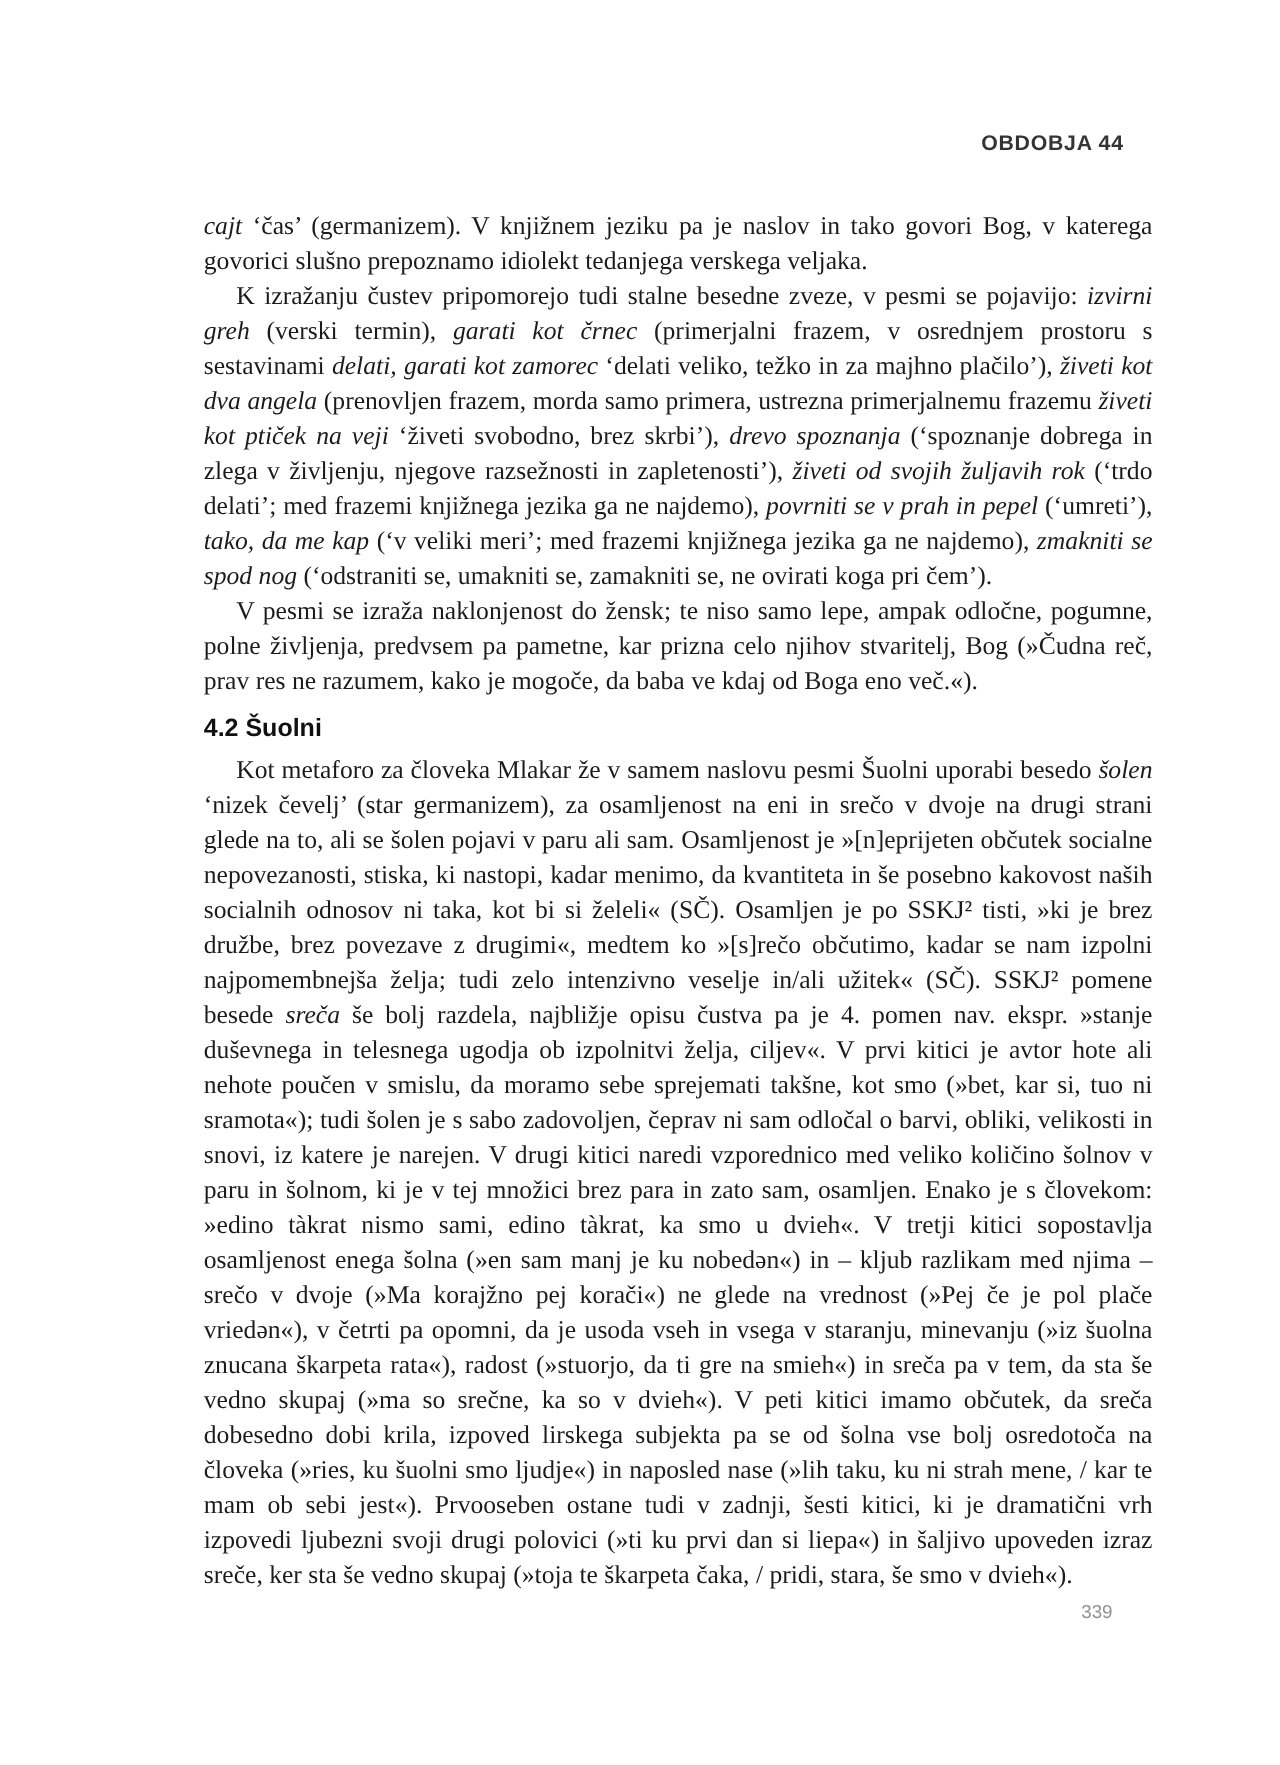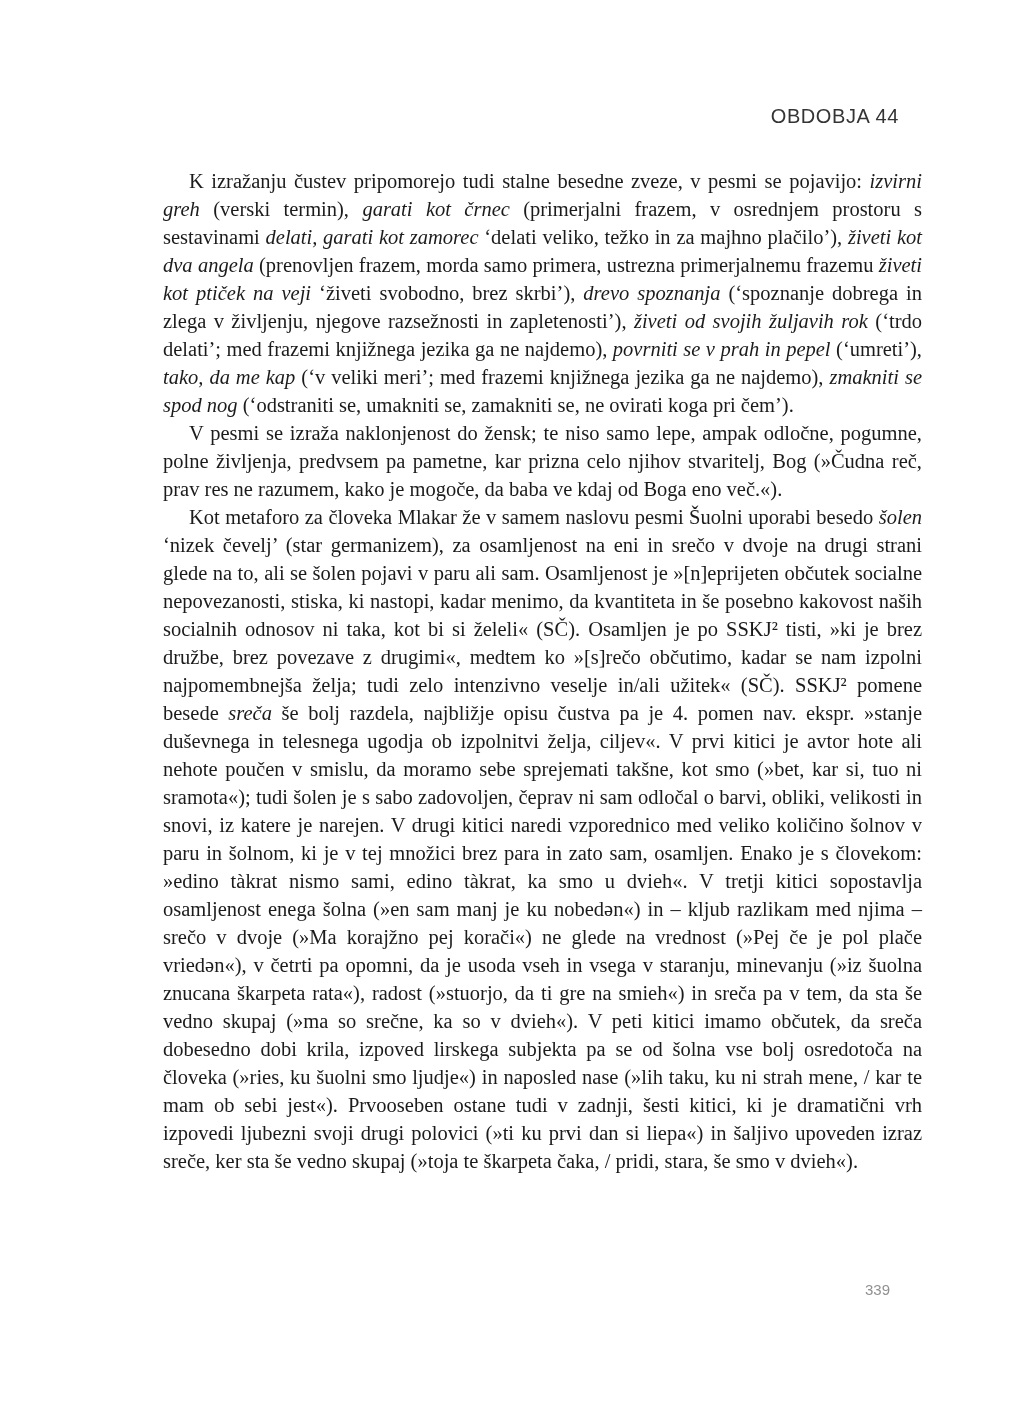--- a/index.html
+++ b/index.html
@@ -14,24 +14,25 @@
     background: #ffffff;
     overflow: hidden;
     font-family: "Liberation Serif", serif;
     color: #1b1b1b;
   }
   .running-header {
     position: absolute;
     top: 105px;
     right: 125px;
     font-family: "Liberation Sans", sans-serif;
-    font-size: 20px;
+    font-size: 17px;
     letter-spacing: 0.6px;
     color: #343434;
     white-space: nowrap;
+    font-weight: bold;
   }
   .article {
     position: absolute;
     left: 163px;
     top: 167px;
     width: 759px;
   }
   .para {
     margin: 0;
     font-size: 20.5px;
@@ -62,22 +63,24 @@
   }
 </style>
 </head>
 <body>
 
 <div class="page">
   <div class="running-header">OBDOBJA 44</div>
 
   <div class="article">
     <div id="block-top">
+        <p class="para"><span class="run it">cajt</span><span class="run"> ʻčas’ (germanizem). V knjižnem jeziku pa je naslov in tako govori Bog, v katerega govorici slušno prepoznamo idiolekt tedanjega verskega veljaka.</span></p>
         <p class="para indent"><span class="run">K izražanju čustev pripomorejo tudi stalne besedne zveze, v pesmi se pojavijo: </span><span class="run it">izvirni greh</span><span class="run"> (verski termin), </span><span class="run it">garati kot črnec</span><span class="run"> (primerjalni frazem, v osrednjem prostoru s sestavinami </span><span class="run it">delati, garati kot zamorec</span><span class="run"> ʻdelati veliko, težko in za majhno plačilo’), </span><span class="run it">živeti kot dva angela</span><span class="run"> (prenovljen frazem, morda samo primera, ustrezna primerjalnemu frazemu </span><span class="run it">živeti kot ptiček na veji</span><span class="run"> ʻživeti svobodno, brez skrbi’), </span><span class="run it">drevo spoznanja</span><span class="run"> (ʻspoznanje dobrega in zlega v življenju, njegove razsežnosti in zapletenosti’), </span><span class="run it">živeti od svojih žuljavih rok</span><span class="run"> (ʻtrdo delati’; med frazemi knjižnega jezika ga ne najdemo), </span><span class="run it">povrniti se v prah in pepel</span><span class="run"> (ʻumreti’), </span><span class="run it">tako, da me kap</span><span class="run"> (ʻv veliki meri’; med frazemi knjižnega jezika ga ne najdemo), </span><span class="run it">zmakniti se spod nog</span><span class="run"> (ʻodstraniti se, umakniti se, zamakniti se, ne ovirati koga pri čem’).</span></p>
         <p class="para indent"><span class="run">V pesmi se izraža naklonjenost do žensk; te niso samo lepe, ampak odločne, pogumne, polne življenja, predvsem pa pametne, kar prizna celo njihov stvaritelj, Bog (»Čudna reč, prav res ne razumem, kako je mogoče, da baba ve kdaj od Boga eno več.«).</span></p>
       </div>
+    <h2 class="section-heading">4.2 Šuolni</h2>
     <div id="block-section">
         <p class="para indent"><span class="run">Kot metaforo za človeka Mlakar že v samem naslovu pesmi Šuolni uporabi besedo </span><span class="run it">šolen</span><span class="run"> ʻnizek čevelj’ (star germanizem), za osamljenost na eni in srečo v dvoje na drugi strani glede na to, ali se šolen pojavi v paru ali sam. Osamljenost je »[n]eprijeten občutek socialne nepovezanosti, stiska, ki nastopi, kadar menimo, da kvantiteta in še posebno kakovost naših socialnih odnosov ni taka, kot bi si želeli« (SČ). Osamljen je po SSKJ² tisti, »ki je brez družbe, brez povezave z drugimi«, medtem ko »[s]rečo občutimo, kadar se nam izpolni najpomembnejša želja; tudi zelo intenzivno veselje in/ali užitek« (SČ). SSKJ² pomene besede </span><span class="run it">sreča</span><span class="run"> še bolj razdela, najbližje opisu čustva pa je 4. pomen nav. ekspr. »stanje duševnega in telesnega ugodja ob izpolnitvi želja, ciljev«. V prvi kitici je avtor hote ali nehote poučen v smislu, da moramo sebe sprejemati takšne, kot smo (»bet, kar si, tuo ni sramota«); tudi šolen je s sabo zadovoljen, čeprav ni sam odločal o barvi, obliki, velikosti in snovi, iz katere je narejen. V drugi kitici naredi vzporednico med veliko količino šolnov v paru in šolnom, ki je v tej množici brez para in zato sam, osamljen. Enako je s človekom: »edino tàkrat nismo sami, edino tàkrat, ka smo u dvieh«. V tretji kitici sopostavlja osamljenost enega šolna (»en sam manj je ku nobedən«) in – kljub razlikam med njima – srečo v dvoje (»Ma korajžno pej korači«) ne glede na vrednost (»Pej če je pol plače vriedən«), v četrti pa opomni, da je usoda vseh in vsega v staranju, minevanju (»iz šuolna znucana škarpeta rata«), radost (»stuorjo, da ti gre na smieh«) in sreča pa v tem, da sta še vedno skupaj (»ma so srečne, ka so v dvieh«). V peti kitici imamo občutek, da sreča dobesedno dobi krila, izpoved lirskega subjekta pa se od šolna vse bolj osredotoča na človeka (»ries, ku šuolni smo ljudje«) in naposled nase (»lih taku, ku ni strah mene, / kar te mam ob sebi jest«). Prvooseben ostane tudi v zadnji, šesti kitici, ki je dramatični vrh izpovedi ljubezni svoji drugi polovici (»ti ku prvi dan si liepa«) in šaljivo upoveden izraz sreče, ker sta še vedno skupaj (»toja te škarpeta čaka, / pridi, stara, še smo v dvieh«).</span></p>
       </div>
   </div>
 
   <div class="page-number">339</div>
 </div>
 
 </body></html>

